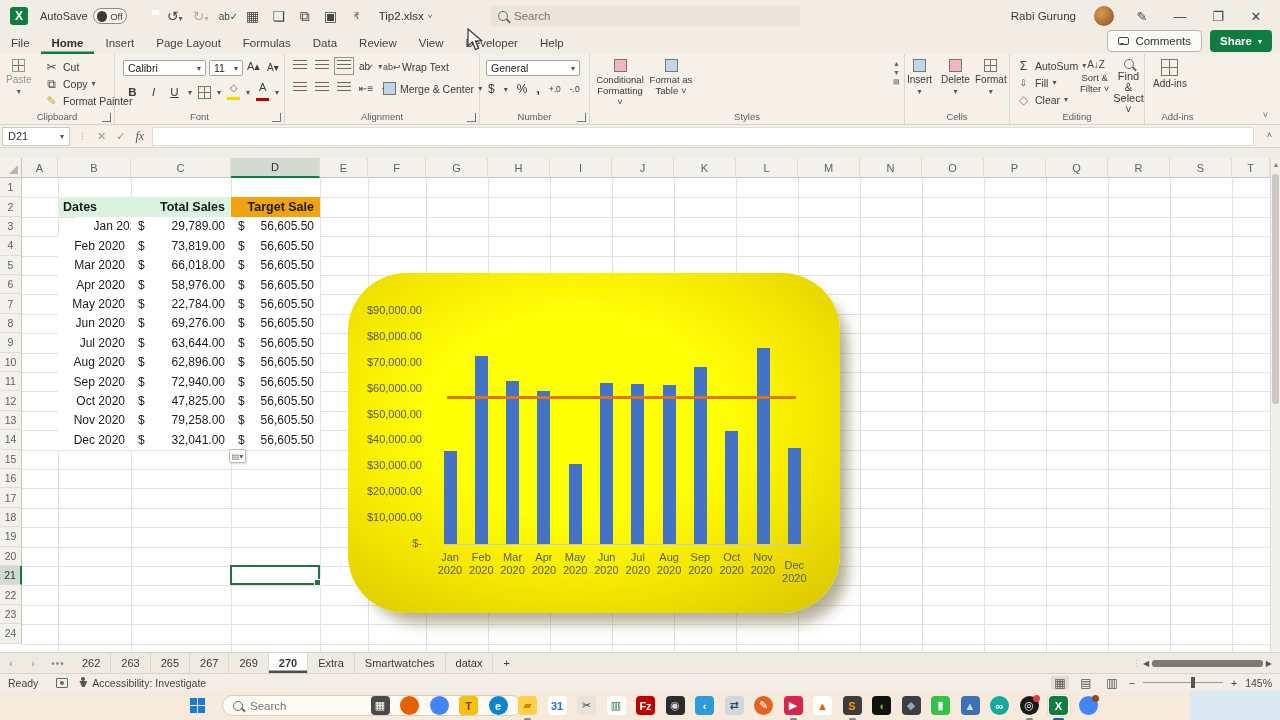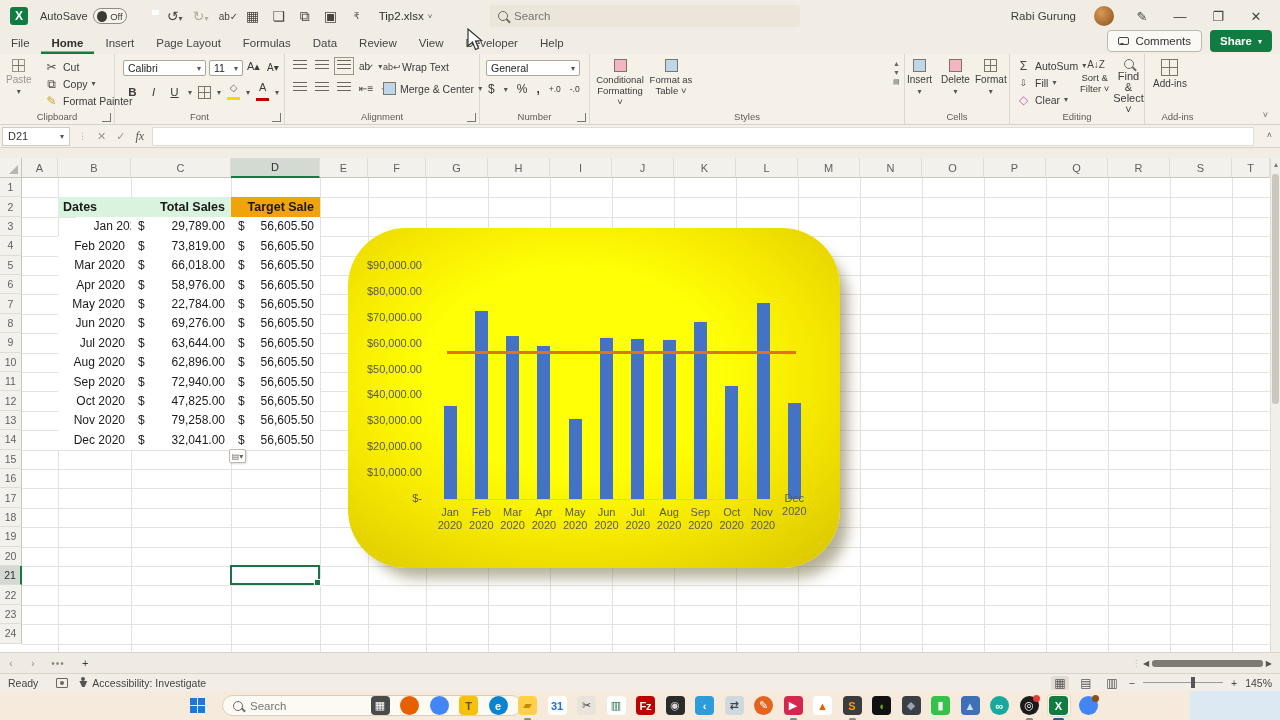--- a/index.html
+++ b/index.html
@@ -105,21 +105,21 @@
   .pasteopt { position:absolute; width:17px; height:14px; background:#fff; border:1px solid #BDB8AE;
               border-radius:2px; font-size:8px; color:#6b675e; display:flex; align-items:center;
               justify-content:center; gap:1px; box-shadow:1px 1px 2px rgba(0,0,0,.15); }
   .vscroll { position:absolute; right:0; top:0; width:10px; height:494px; background:#F1EFE9; border-left:1px solid #E0DDD7; }
   .vthumb { position:absolute; left:1px; width:7px; border-radius:3px; background:#CBC7BE; }
   .varrow { position:absolute; left:0; width:10px; text-align:center; font-size:7px; color:#807c73; }
 
   
   #chart { position:absolute; border-radius:58px;
            background:radial-gradient(ellipse 75% 75% at 46% 42%, #FFFF06 40%, #F6E900 65%, #DCC802 100%);
-           box-shadow:12px 14px 14px -4px rgba(120,112,70,.55); }
+           box-shadow:12px 14px 14px -4px rgba(120,112,70,.55);margin-top:45px; }
   .ytick { position:absolute; left:2px; width:72px; text-align:right; font-size:11px; color:#595959; }
   .xlab { position:absolute; width:36px; text-align:center; font-size:11px; line-height:13px; color:#595959; }
   .bar { position:absolute; background:#4472C4; }
   #tline { position:absolute; height:3px; background:#E0731D; }
   #xaxis { position:absolute; height:1px; background:#C9C9C9; }
 
   
   .sheetbar { position:absolute; left:0; top:652px; width:1280px; height:21px; background:#EFEBE2;
               border-top:1px solid #D8D3CA; display:flex; align-items:stretch; font-size:11px; color:#3a3a3a; }
   .snav { width:22px; display:flex; align-items:center; justify-content:center; color:#888; font-size:10px; }
@@ -690,32 +690,43 @@
       <div class="xlab" style="left: 365.7px; top: 278px;">
         <div>Oct</div>
         <div>2020</div>
       </div>
       <div class="bar" style="left: 408.5px; top: 74.5033px; width: 13px; height: 196.497px; background: rgb(68, 114, 196);"></div>
       <div class="xlab" style="left: 397px; top: 278px;">
         <div>Nov</div>
         <div>2020</div>
       </div>
       <div class="bar" style="left: 439.8px; top: 174.693px; width: 13px; height: 96.3067px; background: rgb(68, 114, 196);"></div>
-      <div class="xlab" style="left: 428.3px; top: 264px;">
+      <div class="xlab" style="left: 428.3px; top: 286px;">
         <div>Dec</div>
         <div>2020</div>
       </div>
       <div id="tline" style="position: absolute; left: 99px; top: 123.455px; width: 349px; height: 3px; background: rgb(224, 115, 29);"></div>
     </div>
   </div>
 
 <div class="sheetbar">
   <div class="snav">‹</div>
   <div class="snav">›</div>
   <div class="snav" style="width:28px;letter-spacing:1px">•••</div>
+  <div id="sheettabs" style="display:flex">
+      <div class="stab">262</div>
+      <div class="stab">263</div>
+      <div class="stab">265</div>
+      <div class="stab">267</div>
+      <div class="stab">269</div>
+      <div class="stab active">270</div>
+      <div class="stab">Extra</div>
+      <div class="stab">Smartwatches</div>
+      <div class="stab">datax</div>
+    </div>
   <div class="stab" style="border-right:none">+</div>
   <div class="hscroll">
     <span style="font-size:8px;color:#b5b1a8">⋮</span>
     <span style="font-size:8px;color:#555">◀</span>
     <span class="hthumb"></span>
     <span style="font-size:8px;color:#555">▶</span>
   </div>
 </div>
 
 <div class="statusbar">

